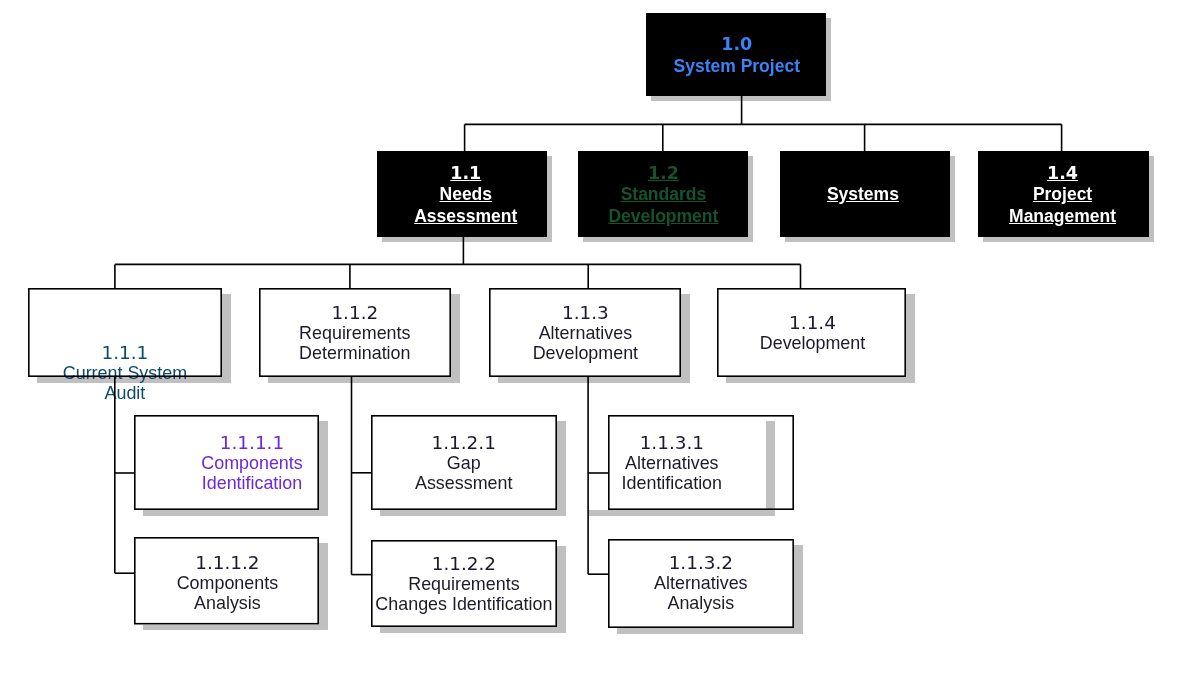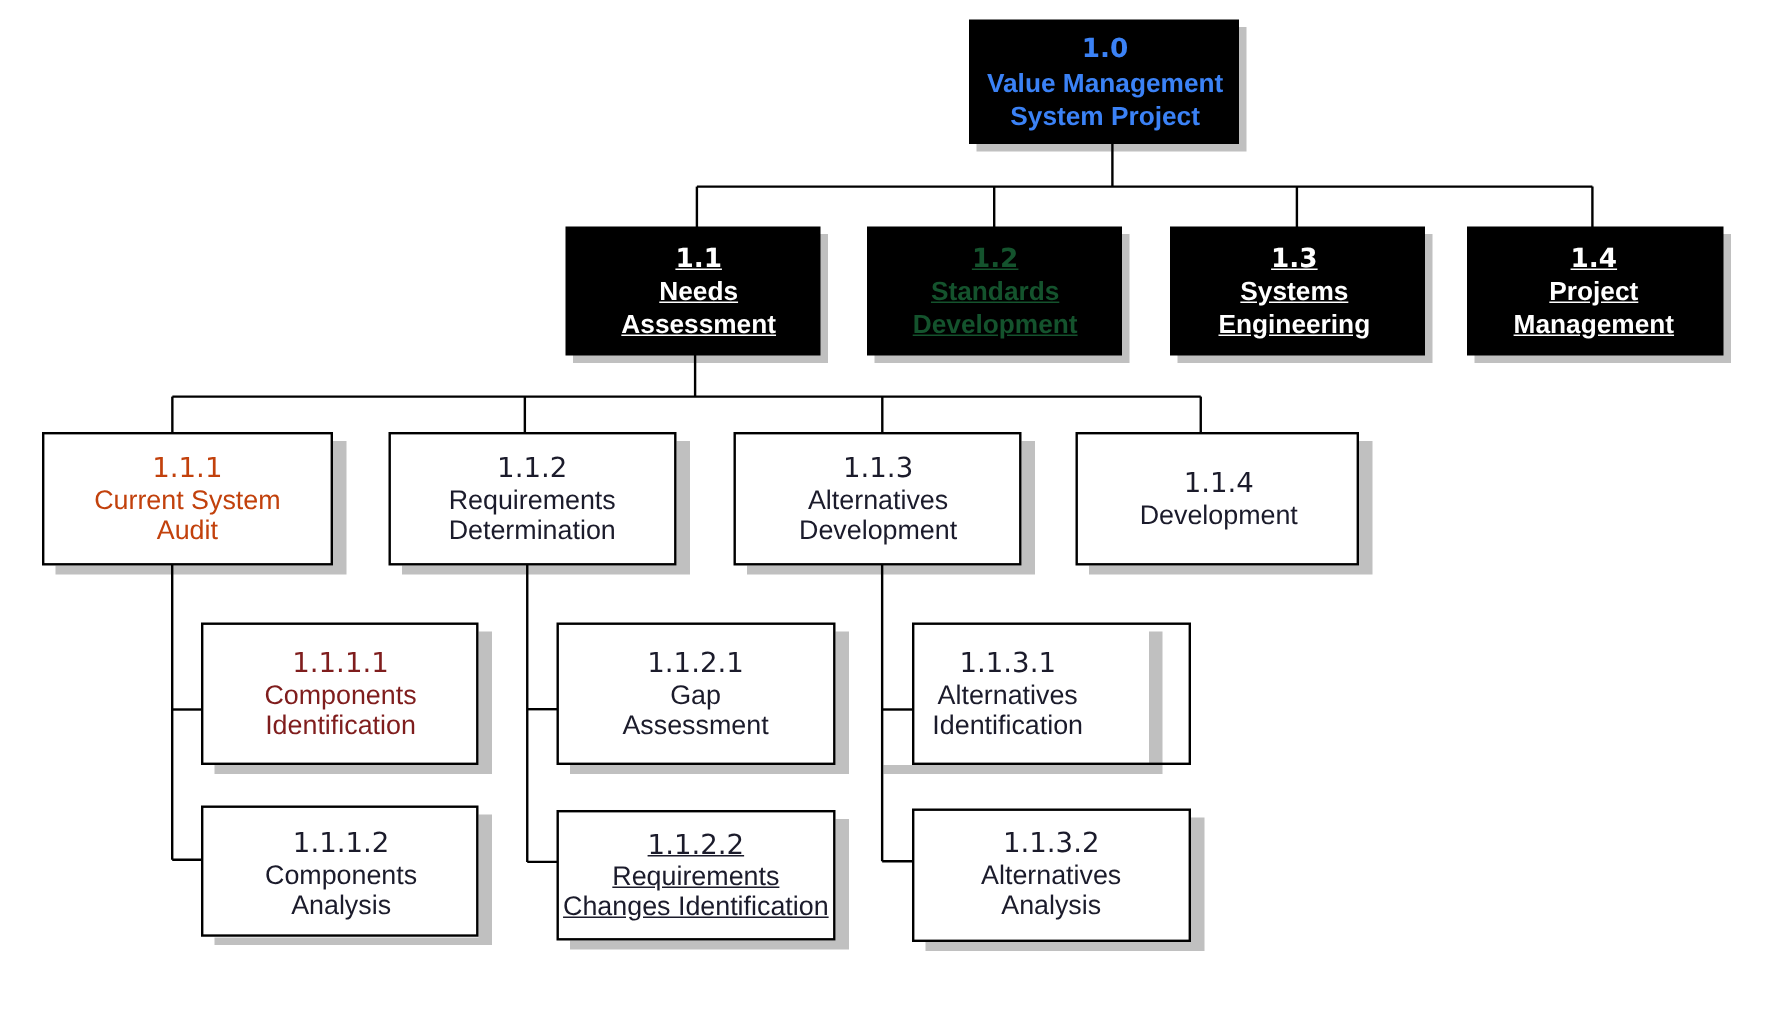--- a/index.html
+++ b/index.html
@@ -27,21 +27,20 @@
 <body>
 
 <div id="stage" data-name="wbs-diagram">
 
   <div id="boxes" data-name="node-layer">
     <div class="node lvl1" id="n1" data-name="wbs-node-1.0" style="left: 646.3px; top: 13.2px; width: 179.5px; height: 82.8px;">
       <div class="sh" data-name="node-shadow" style="left: 5px; top: 5px; width: 179.5px; height: 82.8px; background: rgb(192, 192, 192);"></div>
       <div class="fill" data-name="node-fill" style="background: rgb(0, 0, 0);"></div>
       <div class="inner" data-name="node-body" style="color: #3b82f6; transform: translate(0.7px, 0px);">
         <span class="ln" data-name="node-code">1.0</span>
-        <span class="ln" data-name="node-label-line1">Value Management</span>
         <span class="ln" data-name="node-label-line2">System Project</span>
       </div>
     </div>
     <div class="node lvl2" id="n11" data-name="wbs-node-1.1" style="left: 376.7px; top: 150.9px; width: 170.2px; height: 85.9px;">
       <div class="sh" data-name="node-shadow" style="left: 5px; top: 5px; width: 170.2px; height: 85.9px; background: rgb(192, 192, 192);"></div>
       <div class="fill" data-name="node-fill" style="background: rgb(0, 0, 0);"></div>
       <div class="inner" data-name="node-body" style="color: rgb(255, 255, 255); transform: translate(4px, 0px);">
         <span class="ln" data-name="node-code">1.1</span>
         <span class="ln" data-name="node-label-line1">Needs</span>
         <span class="ln" data-name="node-label-line2">Assessment</span>
@@ -52,39 +51,39 @@
       <div class="fill" data-name="node-fill" style="background: rgb(0, 0, 0);"></div>
       <div class="inner" data-name="node-body" style="color: #14532d; transform: translate(0.5px, 0px);">
         <span class="ln" data-name="node-code">1.2</span>
         <span class="ln" data-name="node-label-line1">Standards</span>
         <span class="ln" data-name="node-label-line2">Development</span>
       </div>
     </div>
     <div class="node lvl2" id="n13" data-name="wbs-node-1.3" style="left: 779.5px; top: 150.9px; width: 170.4px; height: 85.9px;">
       <div class="sh" data-name="node-shadow" style="left: 5px; top: 5px; width: 170.4px; height: 85.9px; background: rgb(192, 192, 192);"></div>
       <div class="fill" data-name="node-fill" style="background: rgb(0, 0, 0);"></div>
-      <div class="inner" data-name="node-body" style="color: rgb(255, 255, 255); transform: translate(-1.8px, 0px);">
+      <div class="inner" data-name="node-body" style="color: rgb(255, 255, 255); transform: translate(-1.8px, 0px); gap: 42px;">
         <span class="ln" data-name="node-code">1.3</span>
         <span class="ln" data-name="node-label-line1">Systems</span>
         <span class="ln" data-name="node-label-line2">Engineering</span>
       </div>
     </div>
     <div class="node lvl2" id="n14" data-name="wbs-node-1.4" style="left: 977.5px; top: 150.9px; width: 171.1px; height: 85.9px;">
       <div class="sh" data-name="node-shadow" style="left: 5px; top: 5px; width: 171.1px; height: 85.9px; background: rgb(192, 192, 192);"></div>
       <div class="fill" data-name="node-fill" style="background: rgb(0, 0, 0);"></div>
       <div class="inner" data-name="node-body" style="color: rgb(255, 255, 255); transform: translate(-0.5px, 0px);">
         <span class="ln" data-name="node-code">1.4</span>
         <span class="ln" data-name="node-label-line1">Project</span>
         <span class="ln" data-name="node-label-line2">Management</span>
       </div>
     </div>
     <div class="node lvl3" id="n111" data-name="wbs-node-1.1.1" style="left: 28px; top: 288px; width: 194px; height: 89px;">
       <div class="sh" data-name="node-shadow" style="left: 9px; top: 5.5px; width: 194px; height: 89px; background: rgb(192, 192, 192);"></div>
       <div class="fill" data-name="node-fill" style="background: rgb(255, 255, 255);"></div>
-      <div class="inner" data-name="node-body" style="color: #c2410c; transform: translate(-0.1px, 0px);">
+      <div class="inner" data-name="node-body" style="color: #0c4a6e; transform: translate(-0.1px, 0px); margin-top: 40px;">
         <span class="ln" data-name="node-code">1.1.1</span>
         <span class="ln" data-name="node-label-line1">Current System</span>
         <span class="ln" data-name="node-label-line2">Audit</span>
       </div>
     </div>
     <div class="node lvl3" id="n112" data-name="wbs-node-1.1.2" style="left: 259px; top: 288px; width: 192px; height: 89px;">
       <div class="sh" data-name="node-shadow" style="left: 9px; top: 5.5px; width: 192px; height: 89px; background: rgb(192, 192, 192);"></div>
       <div class="fill" data-name="node-fill" style="background: rgb(255, 255, 255);"></div>
       <div class="inner" data-name="node-body" style="color: rgb(27, 27, 43); transform: translate(-0.2px, 0px);">
         <span class="ln" data-name="node-code">1.1.2</span>
@@ -105,21 +104,21 @@
       <div class="sh" data-name="node-shadow" style="left: 9px; top: 5.5px; width: 189px; height: 89px; background: rgb(192, 192, 192);"></div>
       <div class="fill" data-name="node-fill" style="background: rgb(255, 255, 255);"></div>
       <div class="inner" data-name="node-body" style="color: rgb(27, 27, 43); transform: translate(1px, 0px);">
         <span class="ln" data-name="node-code">1.1.4</span>
         <span class="ln" data-name="node-label-line2">Development</span>
       </div>
     </div>
     <div class="node lvl4" id="n1111" data-name="wbs-node-1.1.1.1" style="left: 134px; top: 415px; width: 185px; height: 95px;">
       <div class="sh" data-name="node-shadow" style="left: 9px; top: 5.5px; width: 185px; height: 95px; background: rgb(192, 192, 192);"></div>
       <div class="fill" data-name="node-fill" style="background: rgb(255, 255, 255);"></div>
-      <div class="inner" data-name="node-body" style="color: #7f1d1d; transform: translate(0.5px, 0px);">
+      <div class="inner" data-name="node-body" style="color: #6d28d9; transform: translate(0.5px, 0px); margin-left: 25px;">
         <span class="ln" data-name="node-code">1.1.1.1</span>
         <span class="ln" data-name="node-label-line1">Components</span>
         <span class="ln" data-name="node-label-line2">Identification</span>
       </div>
     </div>
     <div class="node lvl4" id="n1112" data-name="wbs-node-1.1.1.2" style="left: 134px; top: 537px; width: 185px; height: 87.5px; padding-left: 16px;">
       <div class="sh" data-name="node-shadow" style="left: 9px; top: 5.5px; width: 185px; height: 87.5px; background: rgb(192, 192, 192);"></div>
       <div class="fill" data-name="node-fill" style="background: rgb(255, 255, 255);"></div>
       <div class="inner" data-name="node-body" style="color: rgb(27, 27, 43); transform: translate(0.9px, 2.3px);">
         <span class="ln" data-name="node-code">1.1.1.2</span>
@@ -132,21 +131,21 @@
       <div class="fill" data-name="node-fill" style="background: rgb(255, 255, 255);"></div>
       <div class="inner" data-name="node-body" style="color: rgb(27, 27, 43); transform: translate(-0.3px, 0px);">
         <span class="ln" data-name="node-code">1.1.2.1</span>
         <span class="ln" data-name="node-label-line1">Gap</span>
         <span class="ln" data-name="node-label-line2">Assessment</span>
       </div>
     </div>
     <div class="node lvl4" id="n1122" data-name="wbs-node-1.1.2.2" style="left: 371px; top: 540px; width: 186px; height: 87px;">
       <div class="sh" data-name="node-shadow" style="left: 9px; top: 5.5px; width: 186px; height: 87px; background: rgb(192, 192, 192);"></div>
       <div class="fill" data-name="node-fill" style="background: rgb(255, 255, 255);"></div>
-      <div class="inner" data-name="node-body" style="color: rgb(27, 27, 43); transform: translate(-0.1px, 0px); text-decoration: underline;">
+      <div class="inner" data-name="node-body" style="color: rgb(27, 27, 43); transform: translate(-0.1px, 0px);">
         <span class="ln" data-name="node-code">1.1.2.2</span>
         <span class="ln" data-name="node-label-line1">Requirements</span>
         <span class="ln" data-name="node-label-line2">Changes Identification</span>
       </div>
     </div>
     <div class="node lvl4" id="n1131" data-name="wbs-node-1.1.3.1" style="left: 580px; top: 415px; width: 186px; height: 95px;">
       <div class="sh" data-name="node-shadow" style="left: 9px; top: 5.5px; width: 186px; height: 95px; background: rgb(192, 192, 192);"></div>
       <div class="fill" data-name="node-fill" style="background: rgb(255, 255, 255);"></div>
       <div class="inner" data-name="node-body" style="color: rgb(27, 27, 43); transform: translate(-1.2px, 0px);">
         <span class="ln" data-name="node-code">1.1.3.1</span>

